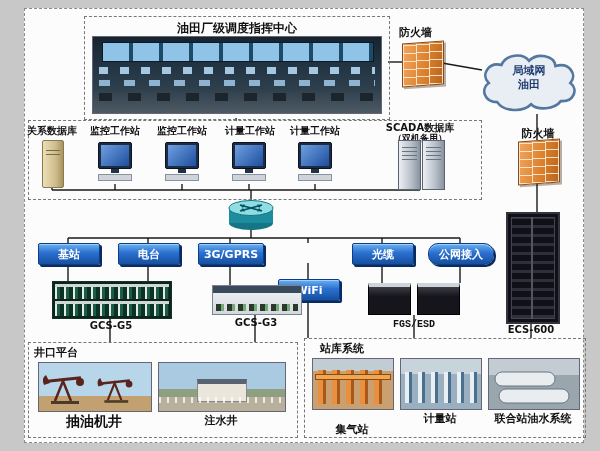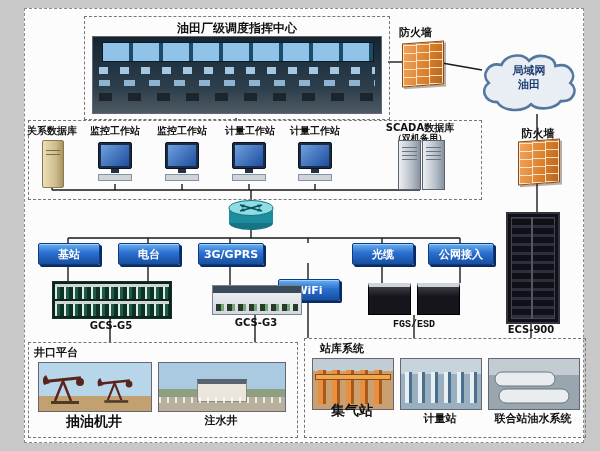--- a/index.html
+++ b/index.html
@@ -217,21 +217,21 @@
     </div>
   <div class="comm" style="left:198px;width:64px;">
       <span>3G/GPRS</span>
     </div>
   <div class="comm" style="left:278px;width:60px;margin-top:36px;">
       <span>WiFi</span>
     </div>
   <div class="comm" style="left:352px;width:60px;">
       <span>光缆</span>
     </div>
-  <div class="comm" style="left:428px;width:64px;">
+  <div class="comm" style="left:428px;width:64px;border-radius:10px;">
       <span>公网接入</span>
     </div>
 
   <div class="g5">
     <div class="g5-row" style="top:2px;"></div>
     <div class="g5-row" style="top:19px;"></div>
   </div>
   <div class="lbl center" style="left:52px;top:320px;width:118px;">GCS-G5</div>
 
   <div class="g3">
@@ -243,21 +243,21 @@
   <div class="fgs">
     <div class="fgs-box"></div>
       <div class="fgs-box"></div>
   </div>
   <div class="lbl center" style="left:368px;top:319px;width:92px;font-family:Liberation Mono, monospace;">FGS/ESD</div>
 
   <div class="ecs">
     <div class="ecs-inner"></div>
       <div class="ecs-col"></div>
   </div>
-  <div class="lbl center" style="left:503px;top:324px;width:56px;">ECS-900</div>
+  <div class="lbl center" style="left:503px;top:324px;width:56px;">ECS-600</div>
 
   <div class="dashed-box" style="left:28px;top:342px;width:268px;height:94px;"></div>
   <div class="sec-title" style="left:34px;top:345px;">井口平台</div>
 
   <div class="photo" style="left:38px;top:362px;width:112px;height:48px;">
     <svg width="112" height="48" viewBox="0 0 112 48">
       <rect width="112" height="33" fill="#b8d6ea"></rect>
       <rect y="33" width="112" height="15" fill="#c2a070"></rect>
       <g transform="translate(8,6)">
         <path d="M8 32 L16 12 L24 32" stroke="#5a241c" stroke-width="2.5" fill="none"></path>
@@ -297,16 +297,16 @@
     <svg width="90" height="50" viewBox="0 0 90 50">
       <rect width="90" height="50" fill="#9aa6ae"></rect>
       <rect width="90" height="16" fill="#c2ccd2"></rect>
       <g fill="#e9edf0" stroke="#6a7680">
         <rect x="6" y="13" width="60" height="14" rx="7"></rect>
         <rect x="10" y="30" width="70" height="14" rx="7"></rect>
       </g>
     </svg>
   </div>
 
-  <div class="lbl center" style="left:312px;top:402px;width:80px;font-size:14px;">集气站</div>
+  <div class="lbl center" style="left:312px;top:422px;width:80px;font-size:11px;">集气站</div>
   <div class="lbl center" style="left:400px;top:411px;width:80px;font-size:11px;">计量站</div>
   <div class="lbl center" style="left:486px;top:411px;width:94px;font-size:11px;">联合站油水系统</div>
 </div>
 
 </body></html>

